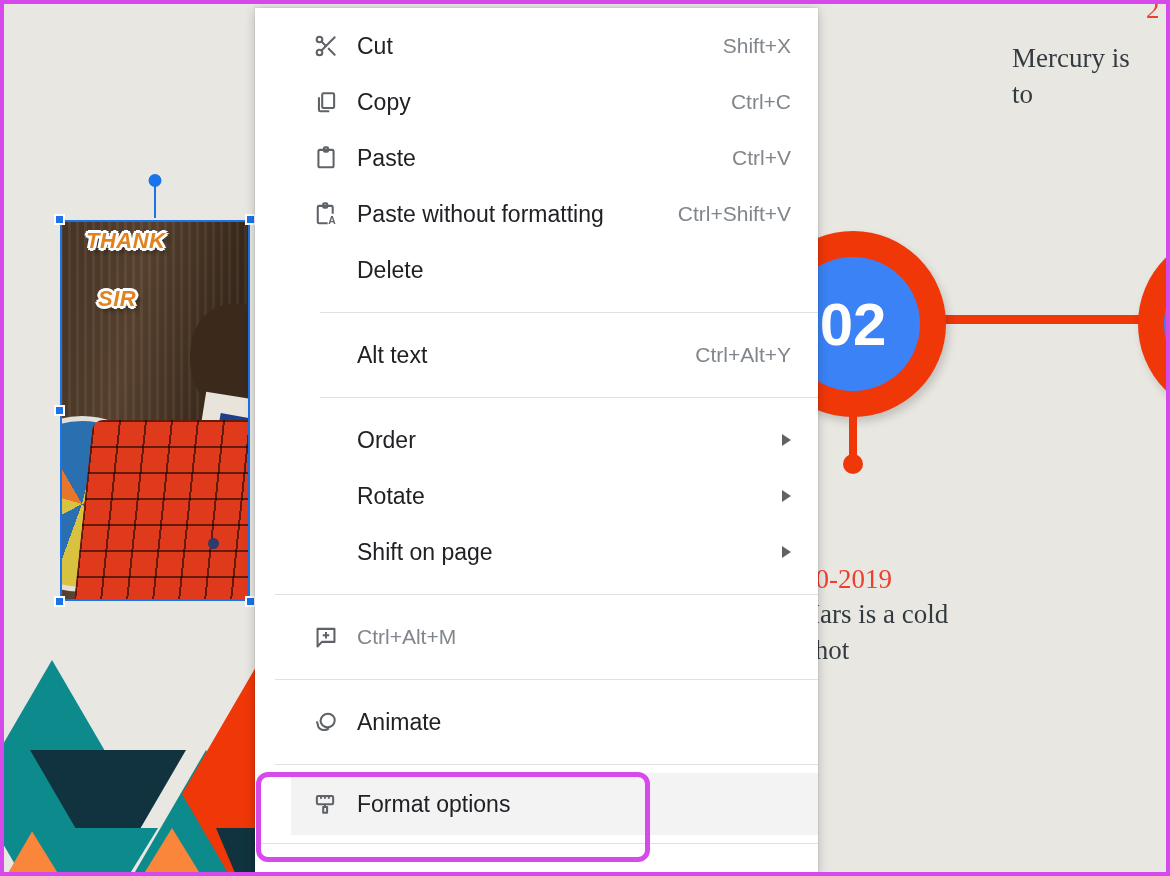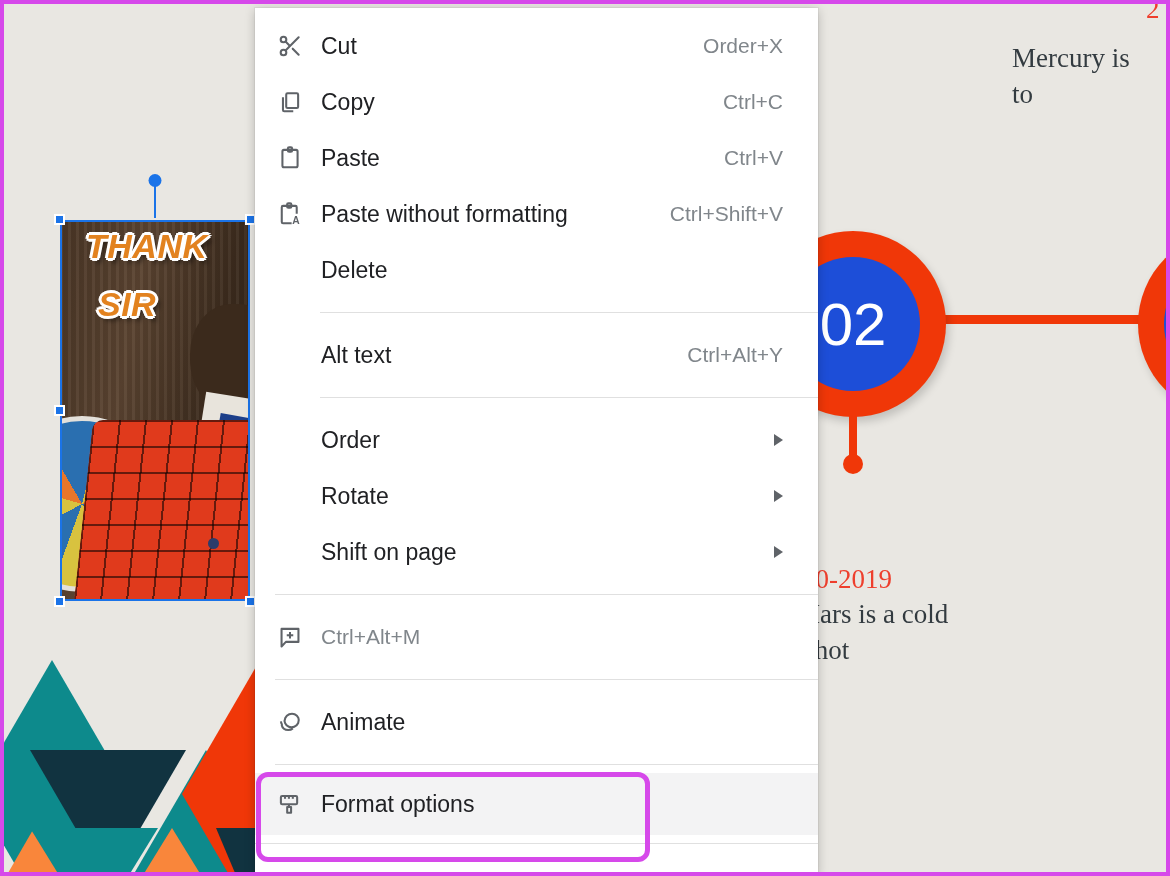--- a/index.html
+++ b/index.html
@@ -42,24 +42,24 @@
   }
   .tl-circle-outer {
     position: absolute;
     border-radius: 50%;
     background: #f03708;
     box-shadow: 3px 5px 9px rgba(0,0,0,0.17);
   }
   .tl-circle-inner {
     position: absolute;
     border-radius: 50%;
-    background: #1d4ed8;
+    background: #3b82f6;
     display: flex; align-items: center; justify-content: center;
     color: #ffffff;
-    font-weight: normal;
+    font-weight: bold;
     font-family: "Liberation Sans", sans-serif;
   }
   .tl-stem {
     position: absolute;
     width: 8px;
     background: #f03708;
   }
   .tl-dot {
     position: absolute;
     width: 20px; height: 20px;
@@ -167,21 +167,21 @@
     border-radius: 50%;
     background: #2d3c6b;
   }
   .meme-text {
     position: absolute;
     left: 8px; top: 10px;
     width: 180px;
     font-family: "Liberation Sans", sans-serif;
     font-style: italic;
     font-weight: bold;
-    font-size: 34px;
+    font-size: 22px;
     line-height: 0.98;
     color: #e2821f;
     text-align: center;
     letter-spacing: 0.5px;
     text-shadow:
       -2px -2px 0 #fff, 2px -2px 0 #fff, -2px 2px 0 #fff, 2px 2px 0 #fff,
       -3px 0 0 #fff, 3px 0 0 #fff, 0 -3px 0 #fff, 0 3px 0 #fff,
       4px 5px 4px rgba(0,0,0,0.45);
     white-space: nowrap;
   }
@@ -225,22 +225,23 @@
     z-index: 40;
     padding-top: 10px;
     font-family: "Liberation Sans", sans-serif;
   }
   .mi {
     position: relative;
     display: flex;
     align-items: center;
     height: 56px;
     padding-left: 22px;
-    padding-right: 35px;
+    padding-right: 27px;
     cursor: default;
+    margin-left: 36px;
   }
   .mi.highlight { background: #f3f3f4; }
   .mi-icon {
     width: 44px;
     flex: 0 0 44px;
     display: flex; align-items: center; justify-content: flex-start;
     color: #5f6368;
   }
   .mi-label {
     flex: 1 1 auto;
@@ -355,21 +356,21 @@
       <span class="mi-icon">
         <svg width="26" height="26" viewBox="0 0 24 24" fill="none" stroke="#5f6368" stroke-width="1.9" stroke-linecap="round" stroke-linejoin="round">
           <circle cx="6" cy="6" r="2.6"></circle>
             <circle cx="6" cy="18" r="2.6"></circle>
           <line x1="20" y1="4" x2="8.1" y2="15.9"></line>
             <line x1="14.5" y1="14.5" x2="20" y2="20"></line>
           <line x1="8.1" y1="8.1" x2="11.5" y2="11.5"></line>
         </svg>
       </span>
       <span class="mi-label">Cut</span>
-      <span class="mi-shortcut">Order+X</span>
+      <span class="mi-shortcut">Shift+X</span>
     </div>
 
     <div class="mi">
       <span class="mi-icon">
         <svg width="26" height="26" viewBox="0 0 24 24" fill="none" stroke="#5f6368" stroke-width="1.9" stroke-linejoin="round">
           <rect x="8.5" y="4" width="11" height="13.5" rx="1.2"></rect>
           <path d="M5.5 7.5v11.8a1.2 1.2 0 0 0 1.2 1.2H15"></path>
         </svg>
       </span>
       <span class="mi-label">Copy</span>

